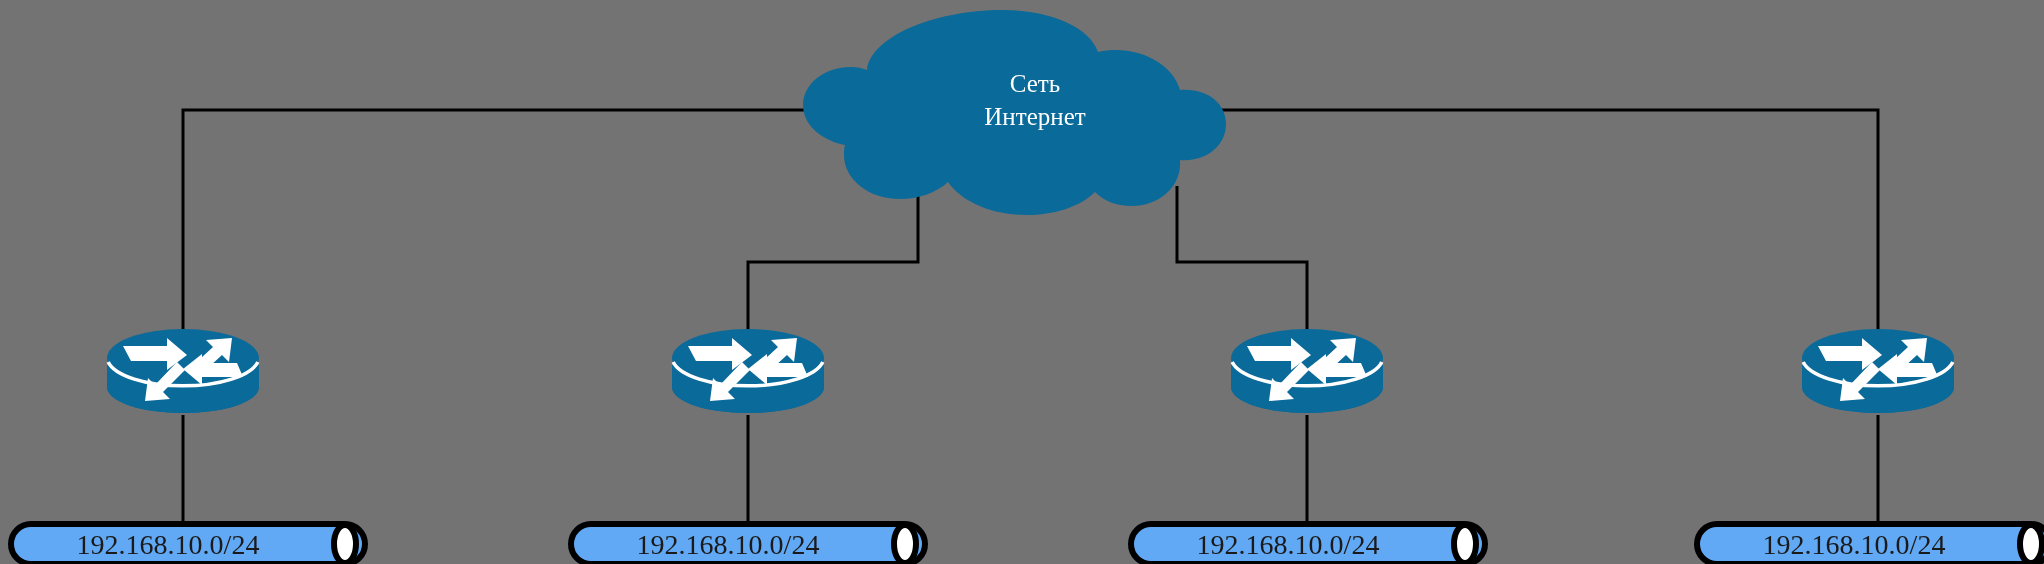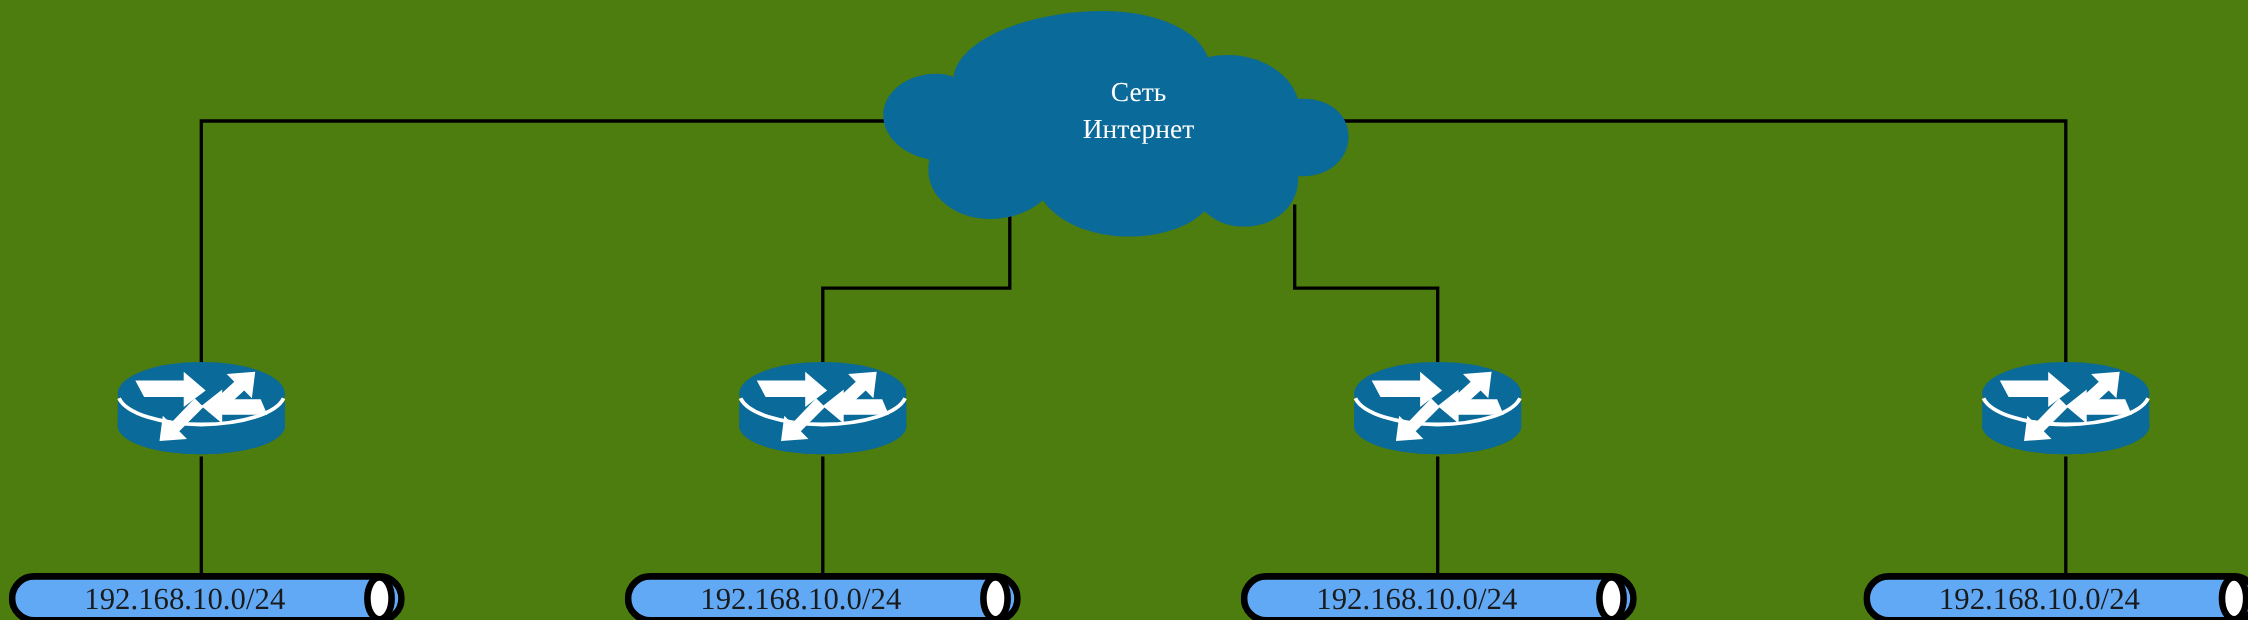--- a/index.html
+++ b/index.html
@@ -8,21 +8,21 @@
     padding: 0;
     background: #ffffff;
   }
   body {
     font-family: "Liberation Serif", "DejaVu Serif", serif;
   }
   #canvas {
     position: relative;
     width: 2044px;
     height: 564px;
-    background: #4d7c0f;
+    background: #737373;
     overflow: hidden;
     text-align: right;
   }
   #diagram-svg {
     position: absolute;
     left: 0;
     top: 0;
     width: 2044px;
     height: 564px;
     display: block;

